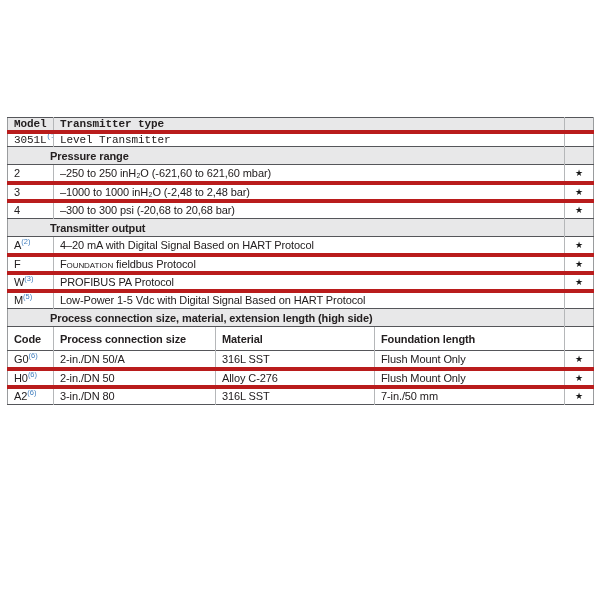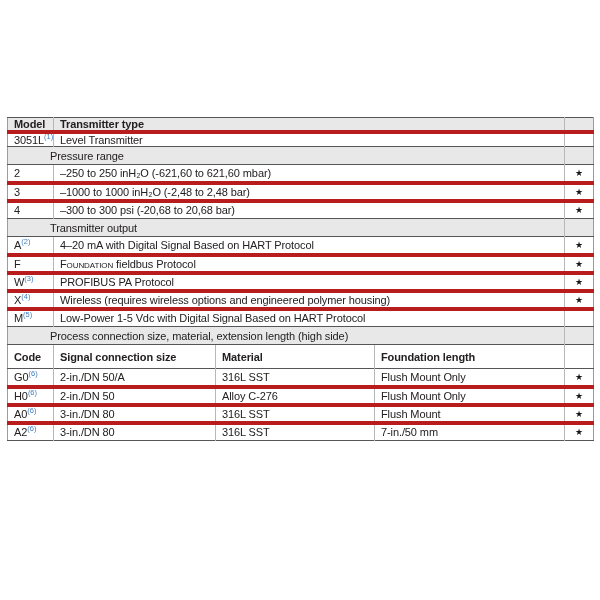--- a/index.html
+++ b/index.html
@@ -29,29 +29,29 @@
     font-size: 11px;
     letter-spacing: -0.1px;
     vertical-align: middle;
     padding: 0 4px 0 6px;
     border-left: 1px solid #b5b7b9;
     white-space: nowrap;
     overflow: hidden;
   }
   td:first-child { border-left: none; }
   tr { height: 18px; }
-  tr.h19 { height: 14px; }
+  tr.h19 { height: 14px; font-family: Liberation Mono, monospace; }
   tr.h20 { height: 24px; }
   
   tr.bt-l td { border-top: 4px solid #b91c1c; }
   tr.bt-d td { border-top: 1px solid #55565a; }
   
   .shade { background: #e8e8e9; }
   .b { font-weight: bold; }
-  .sec-title { font-weight: normal; padding-left: 42px; }
+  .sec-title { font-weight: bold; padding-left: 42px; }
   .c-star { text-align: center; padding: 0; font-size: 9px; color: #161616; }
   sup.fn {
     font-size: 7.5px;
     vertical-align: super;
     line-height: 0;
     color: #3f7dbe;
     letter-spacing: 0;
   }
   .sc { font-variant: small-caps; }
 </style>
@@ -114,63 +114,51 @@
     <td><span>F</span><sup class="fn"></sup></td>
     <td colspan="3"><span class="sc">Foundation</span><span> fieldbus Protocol</span></td>
     <td class="c-star">★</td>
   </tr>
   <tr class="bt-l">
     <td><span>W</span><sup class="fn">(3)</sup></td>
     <td colspan="3">PROFIBUS PA Protocol</td>
     <td class="c-star">★</td>
   </tr>
   <tr class="bt-l">
-    <td><span>X</span><sup class="fn">(4)</sup></td>
-    <td colspan="3">Wireless (requires wireless options and engineered polymer housing)</td>
-    <td class="c-star">★</td>
-  </tr>
-  <tr class="bt-l">
     <td><span>M</span><sup class="fn">(5)</sup></td>
     <td colspan="3">Low-Power 1-5 Vdc with Digital Signal Based on HART Protocol</td>
     <td class="c-star"></td>
   </tr>
 
   <tr class="bt-d">
     <td class="shade sec-title" colspan="4">Process connection size, material, extension length (high side)</td>
     <td class="shade c-star"></td>
   </tr>
   <tr class="h20 bt-d">
     <td class="b">Code</td>
-    <td class="b">Signal connection size</td>
+    <td class="b">Process connection size</td>
     <td class="b">Material</td>
     <td class="b">Foundation length</td>
     <td class="c-star"></td>
   </tr>
   <tr class="bt-d">
     <td><span>G0</span><sup class="fn">(6)</sup></td>
     <td>2-in./DN 50/A</td>
     <td>316L SST</td>
     <td>Flush Mount Only</td>
     <td class="c-star">★</td>
   </tr>
   <tr class="bt-l">
     <td><span>H0</span><sup class="fn">(6)</sup></td>
     <td>2-in./DN 50</td>
     <td>Alloy C-276</td>
     <td>Flush Mount Only</td>
     <td class="c-star">★</td>
   </tr>
   <tr class="bt-l">
-    <td><span>A0</span><sup class="fn">(6)</sup></td>
-    <td>3-in./DN 80</td>
-    <td>316L SST</td>
-    <td>Flush Mount</td>
-    <td class="c-star">★</td>
-  </tr>
-  <tr class="bt-l">
     <td><span>A2</span><sup class="fn">(6)</sup></td>
     <td>3-in./DN 80</td>
     <td>316L SST</td>
     <td>7-in./50 mm</td>
     <td class="c-star">★</td>
   </tr>
 
   </tbody>
 </table>
 </div>

